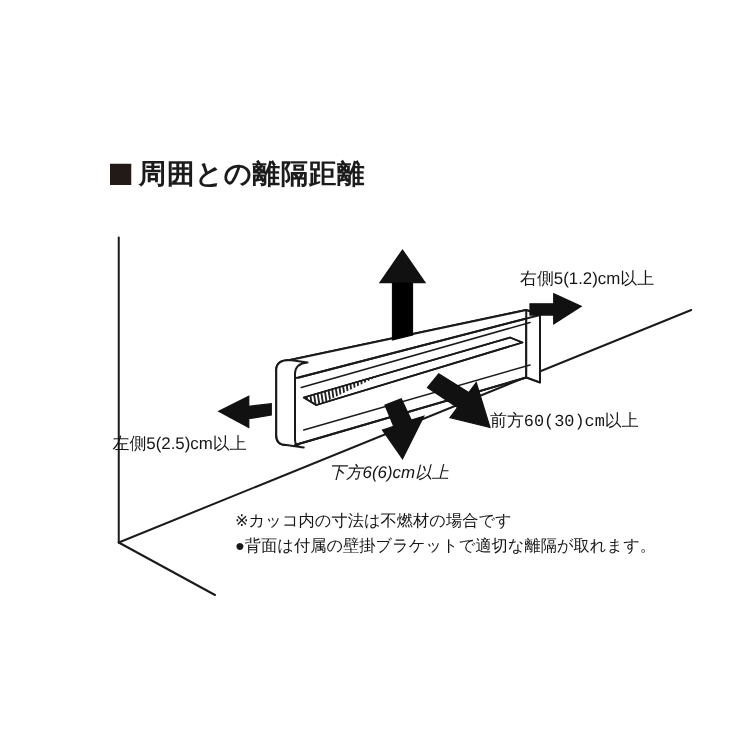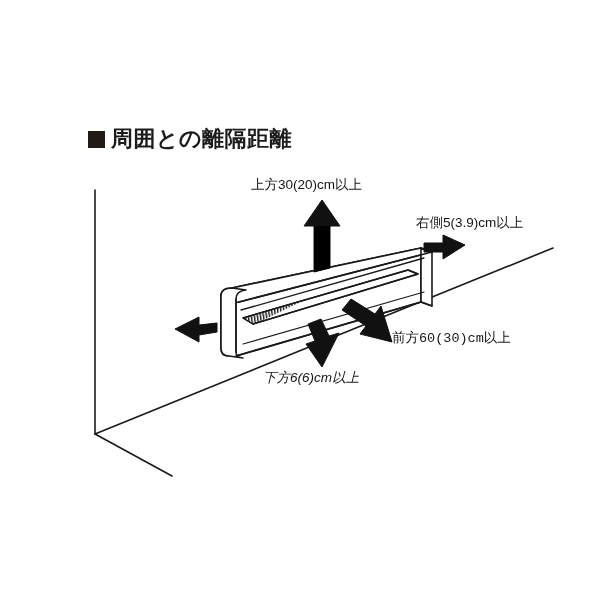--- a/index.html
+++ b/index.html
@@ -159,19 +159,23 @@
     <g>
       <polygon points="392,342 360,334 366,326 342,310 351,299 375,314 381,306" fill="#111111" stroke="#111111" stroke-width="1"></polygon>
     </g>
 
     <g>
       <polygon points="322,367 306,344 315,341 308,324 321,319 329,336 339,333" fill="#111111" stroke="#111111" stroke-width="1"></polygon>
     </g>
 
   </svg>
 
-  <div class="dim-label lbl-top">上方30(20)cm以上</div>
-  <div class="dim-label lbl-right">右側5(3.9)cm以上</div>
+  <div class="dim-label lbl-right">右側5(1.2)cm以上</div>
+  <div class="dim-label lbl-left">左側5(2.5)cm以上</div>
   <div class="dim-label lbl-front">前方60(30)cm以上</div>
   <div class="dim-label lbl-bottom">下方6(6)cm以上</div>
 
+  <div class="notes">
+    <span class="note-line">※カッコ内の寸法は不燃材の場合です</span>
+    <span class="note-line">●背面は付属の壁掛ブラケットで適切な離隔が取れます。</span>
+  </div>
 
 </div>
 
 </body></html>

